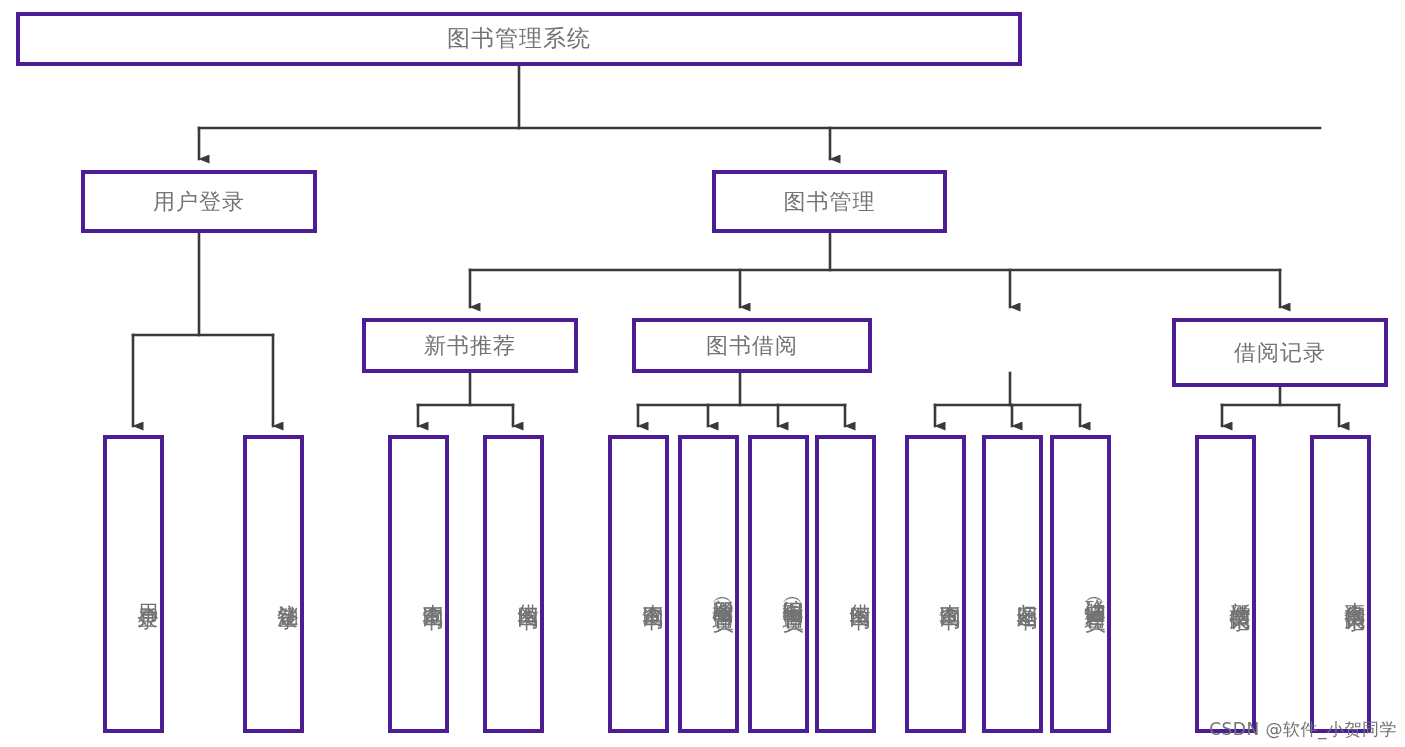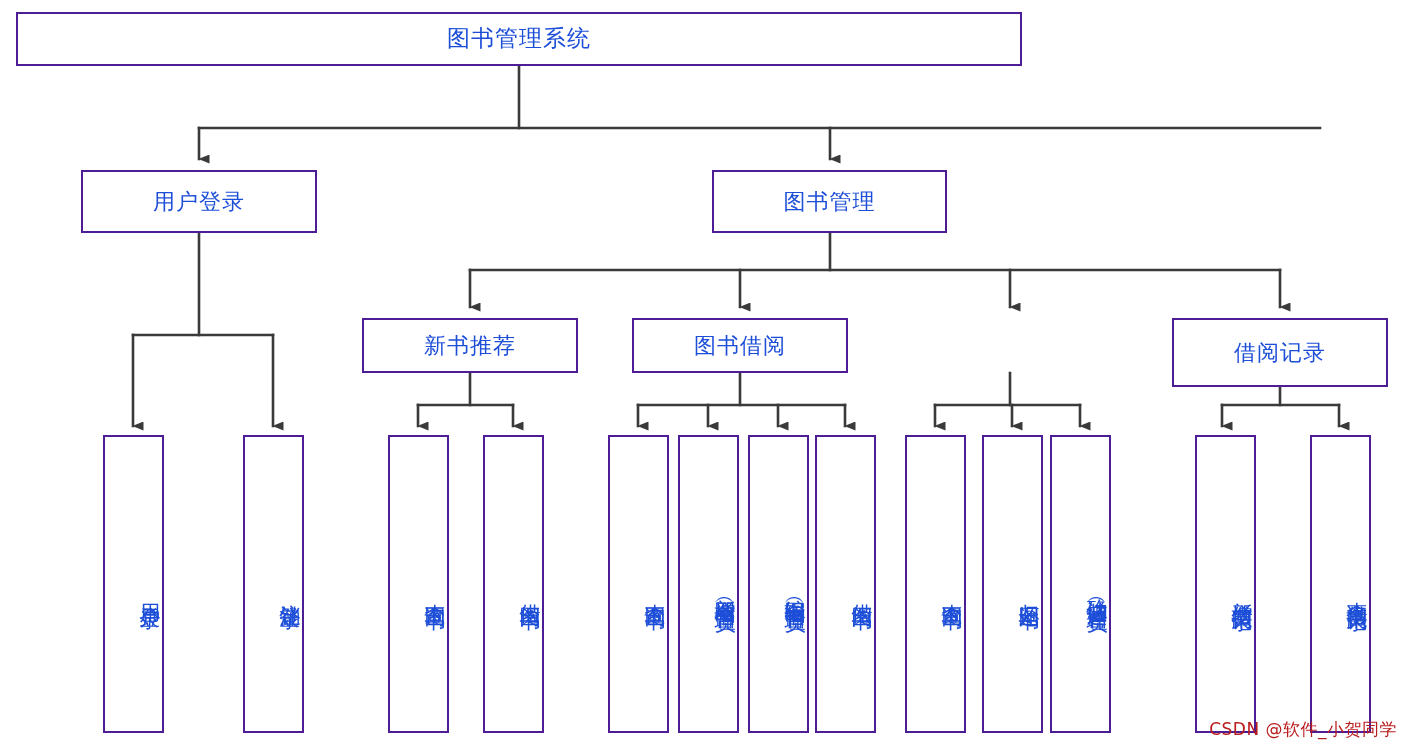--- a/index.html
+++ b/index.html
@@ -24,25 +24,25 @@
     left: 0;
     top: 0;
     width: 1405px;
     height: 747px;
     pointer-events: none;
   }
   .node {
     position: absolute;
     box-sizing: border-box;
     background: #ffffff;
-    border: 2px solid #4c1d95;
+    border: 4px solid #4c1d95;
     display: flex;
     align-items: center;
     justify-content: center;
-    color: #1d4ed8;
+    color: #737373;
     line-height: 1.18;
     text-align: center;
     z-index: 2;
   }
   .node.h {
     font-size: 22px;
     letter-spacing: 1px;
   }
   .node.root {
     font-size: 23px;
@@ -59,21 +59,21 @@
   .node.v .vtext {
     writing-mode: vertical-rl;
     text-orientation: upright;
     white-space: nowrap;
   }
   .watermark {
     position: absolute;
     right: 8px;
     bottom: 6px;
     font-size: 17px;
-    color: #b91c1c;
+    color: #737373;
     letter-spacing: 0.5px;
     z-index: 3;
     white-space: nowrap;
   }
 </style>
 </head>
 <body>
 
 <div id="canvas">
 
@@ -135,21 +135,21 @@
   <div class="node h" style="left:81px; top:170px; width:236px; height:63px;">
     <span>用户登录</span>
   </div>
   <div class="node h" style="left:712px; top:170px; width:235px; height:63px;">
     <span>图书管理</span>
   </div>
 
   <div class="node h" style="left:362px; top:318px; width:216px; height:55px;">
     <span>新书推荐</span>
   </div>
-  <div class="node h" style="left:632px; top:318px; width:216px; height:55px;">
+  <div class="node h" style="left:632px; top:318px; width:240px; height:55px;">
     <span>图书借阅</span>
   </div>
   <div class="node h" style="left:1172px; top:318px; width:216px; height:69px;">
     <span>借阅记录</span>
   </div>
 
   <div class="node v" style="left:103px; top:435px; width:61px; height:298px;">
     <span class="vtext">用户登录</span>
   </div>
   <div class="node v" style="left:243px; top:435px; width:61px; height:298px;">

